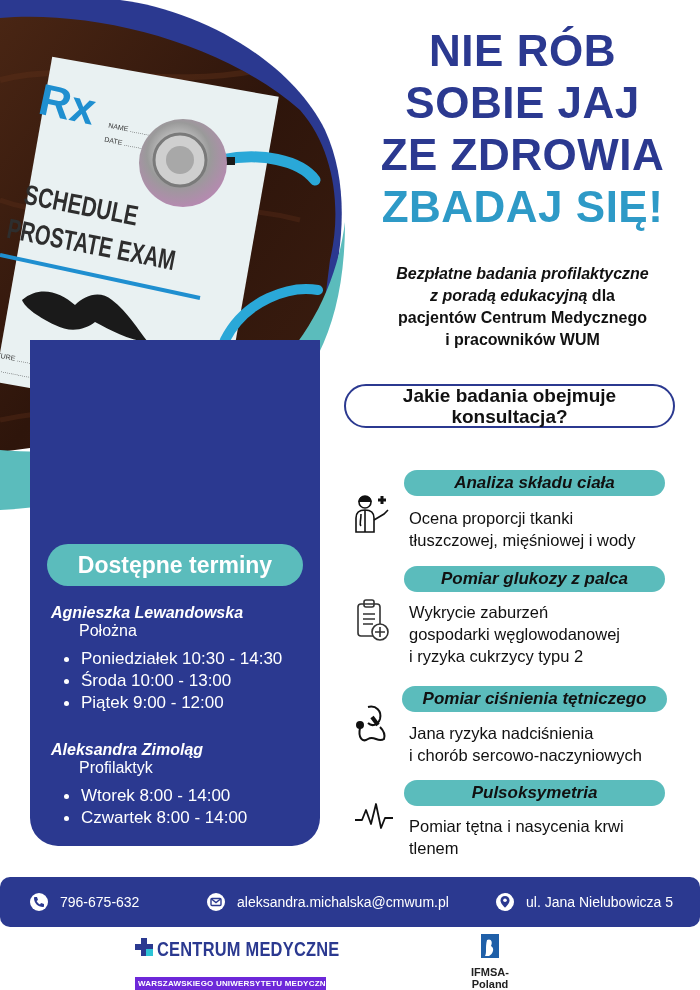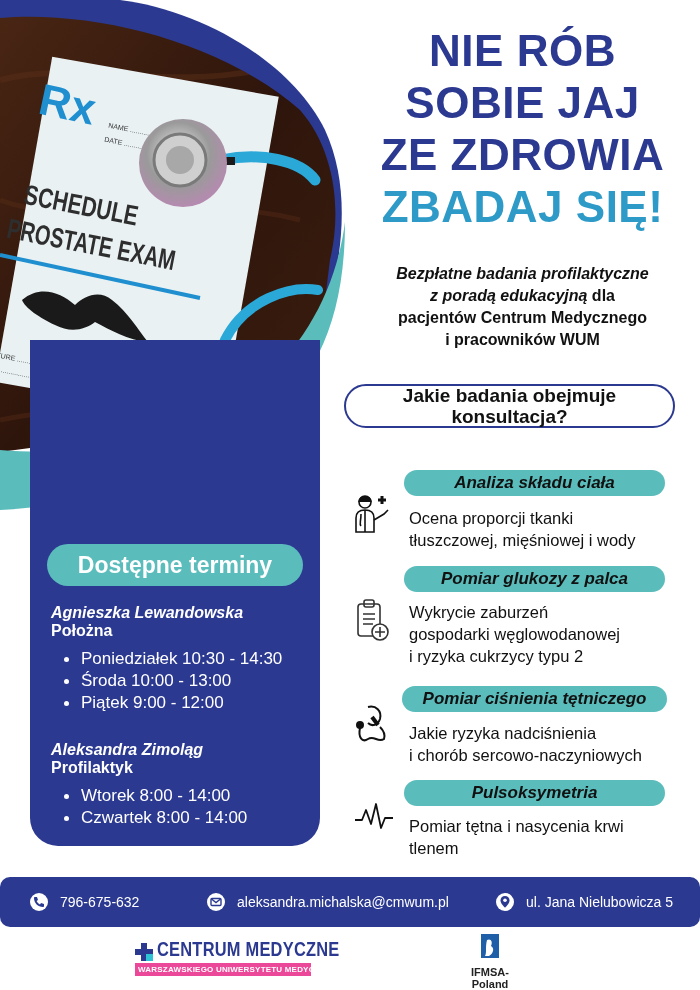--- a/index.html
+++ b/index.html
@@ -20,21 +20,21 @@
     background: #2b3990; border-radius: 0 0 28px 28px;
   }
   #schedule-title {
     position: absolute; left: 47px; top: 544px; width: 256px; height: 42px;
     background: #5bbcbc; border-radius: 22px;
     color: #ffffff; font-weight: 700; font-size: 23px;
     display: flex; align-items: center; justify-content: center; text-align: center;
   }
   .person { position: absolute; left: 51px; color: #ffffff; }
   .person .name { font-style: italic; font-weight: 700; font-size: 16px; line-height: 18px; }
-  .person .role { font-weight: 700; font-size: 16px; line-height: 18px; }
+  .person .role { font-weight: 400; font-size: 16px; line-height: 18px; margin-left: 28px; }
   .person ul { margin: 8px 0 0 0; padding: 0 0 0 30px; list-style: none; }
   .person li { font-size: 17px; line-height: 22px; position: relative; }
   .person li::before {
     content: ""; position: absolute; left: -17px; top: 9px; width: 5px; height: 5px;
     border-radius: 50%; background: #ffffff;
   }
 
   
   #headline { position: absolute; left: 345px; top: 25px; width: 355px; text-align: center; }
   #headline .line {
@@ -78,30 +78,30 @@
   .contact-item {
     position: absolute; top: 0; height: 50px; display: flex; align-items: center;
     color: #ffffff; font-size: 14px;
   }
   .contact-item .ic {
     width: 18px; height: 18px; border-radius: 50%; background: #ffffff;
     display: flex; align-items: center; justify-content: center; margin-right: 12px;
   }
 
   #logo-cm { position: absolute; left: 135px; top: 938px; }
-  #logo-cm .top-row { display: flex; align-items: flex-end; }
+  #logo-cm .top-row { display: flex; align-items: flex-start; }
   #logo-cm .word {
     font-family: "Liberation Sans", sans-serif; font-weight: 700; font-size: 20px;
     color: #2b3990; letter-spacing: 0.3px; transform: scaleX(0.82); transform-origin: left center;
     white-space: nowrap;
   }
   #logo-cm .sub {
-    margin-top: 2px; background: #ec4899; color: #ffffff;
+    margin-top: 16px; background: #6d28d9; color: #ffffff;
     font-weight: 700; font-size: 8px; letter-spacing: 0.2px;
-    padding: 2px 3px; white-space: nowrap; width: 176px; box-sizing: border-box;
+    padding: 2px 3px; white-space: nowrap; width: 191px; box-sizing: border-box;
   }
   #logo-ifmsa { position: absolute; left: 455px; top: 934px; width: 70px; text-align: center; }
   #logo-ifmsa .name { font-weight: 700; font-size: 11px; color: #222; }
   #logo-ifmsa .sub { font-size: 4px; color: #777; }
 </style>
 </head>
 <body>
 
 <div id="hero">
   <svg width="350" height="520" viewBox="0 0 350 520" xmlns="http://www.w3.org/2000/svg">
@@ -237,21 +237,21 @@
 <div class="exam-pill" style="top:686px; left:402px; width:265px;">Pomiar ciśnienia tętniczego</div>
 <div class="exam-icon" style="left:354px; top:703px;">
   <svg width="34" height="44" viewBox="0 0 34 44" fill="none" stroke="#111" stroke-width="2">
     <path d="M14,4 C22,2 28,8 26,16 C24,22 18,24 14,20"></path>
     <path d="M18,14 L24,22" stroke-width="4"></path>
     <circle cx="6" cy="22" r="3" fill="#111"></circle>
     <path d="M6,25 C4,34 8,40 14,36 C20,32 24,40 30,36 C32,30 28,26 26,24"></path>
   </svg>
 </div>
 <div class="exam-desc" style="top:722px;">
-  <div>Jakie ryzyka nadciśnienia</div>
+  <div>Jana ryzyka nadciśnienia</div>
   <div>i chorób sercowo-naczyniowych</div>
 </div>
 
 <div class="exam-pill" style="top:780px;">Pulsoksymetria</div>
 <div class="exam-icon" style="left:354px; top:800px;">
   <svg width="40" height="32" viewBox="0 0 40 32" fill="none" stroke="#111" stroke-width="1.8" stroke-linejoin="round">
     <path d="M1,20 L8,20 L12,10 L17,24 L22,4 L27,28 L31,18 L39,18"></path>
   </svg>
 </div>
 <div class="exam-desc" style="top:815px;">

